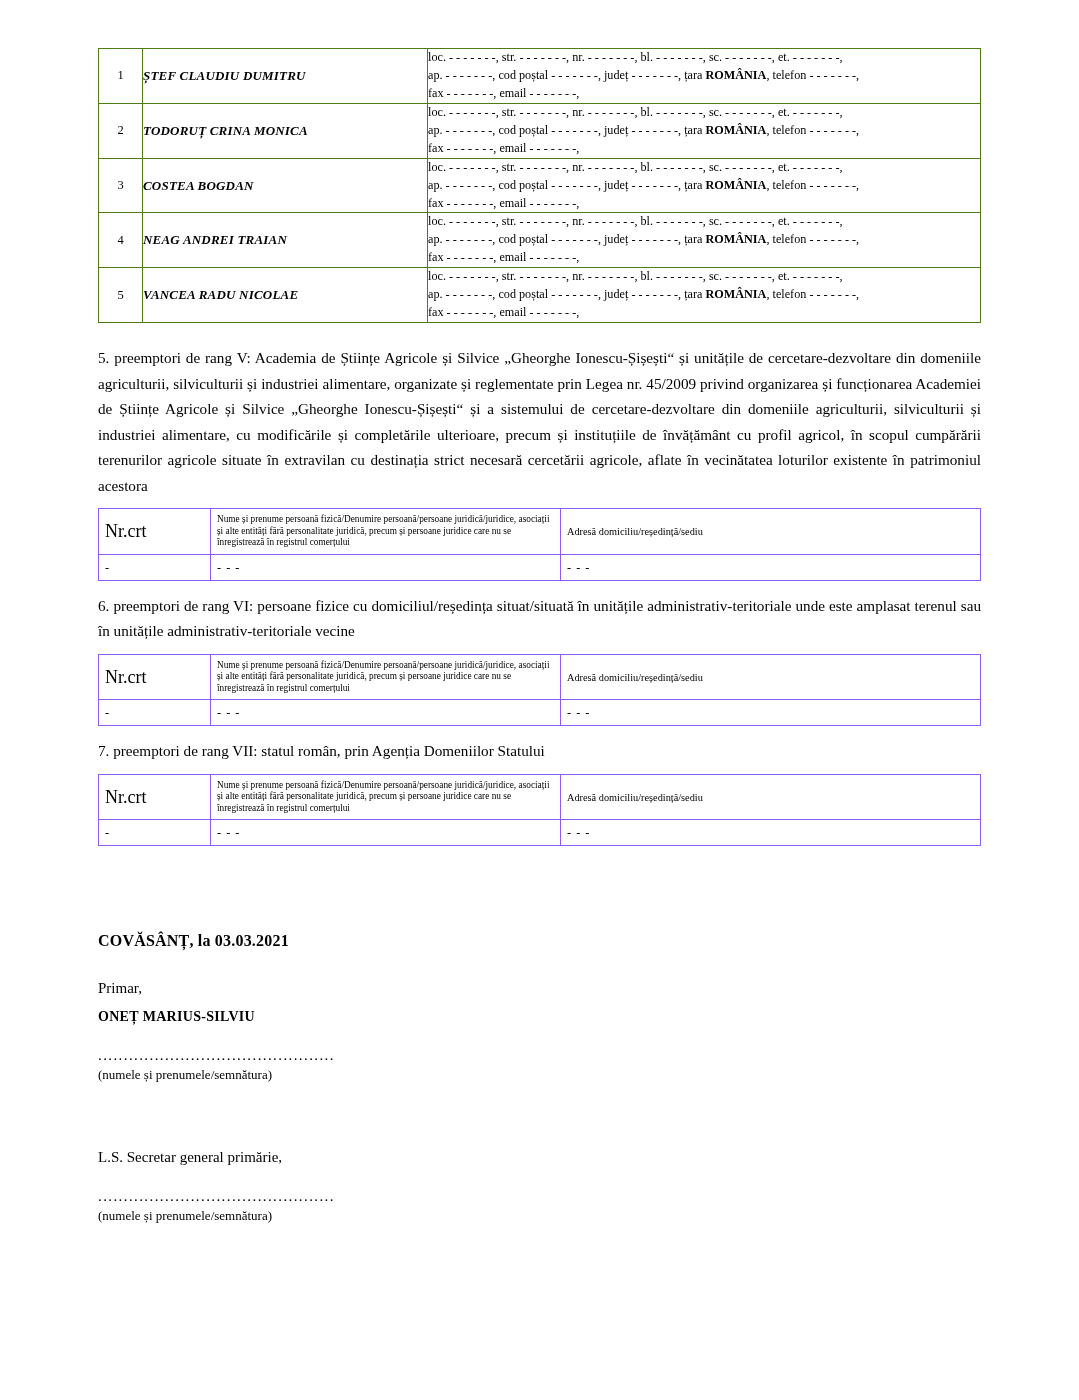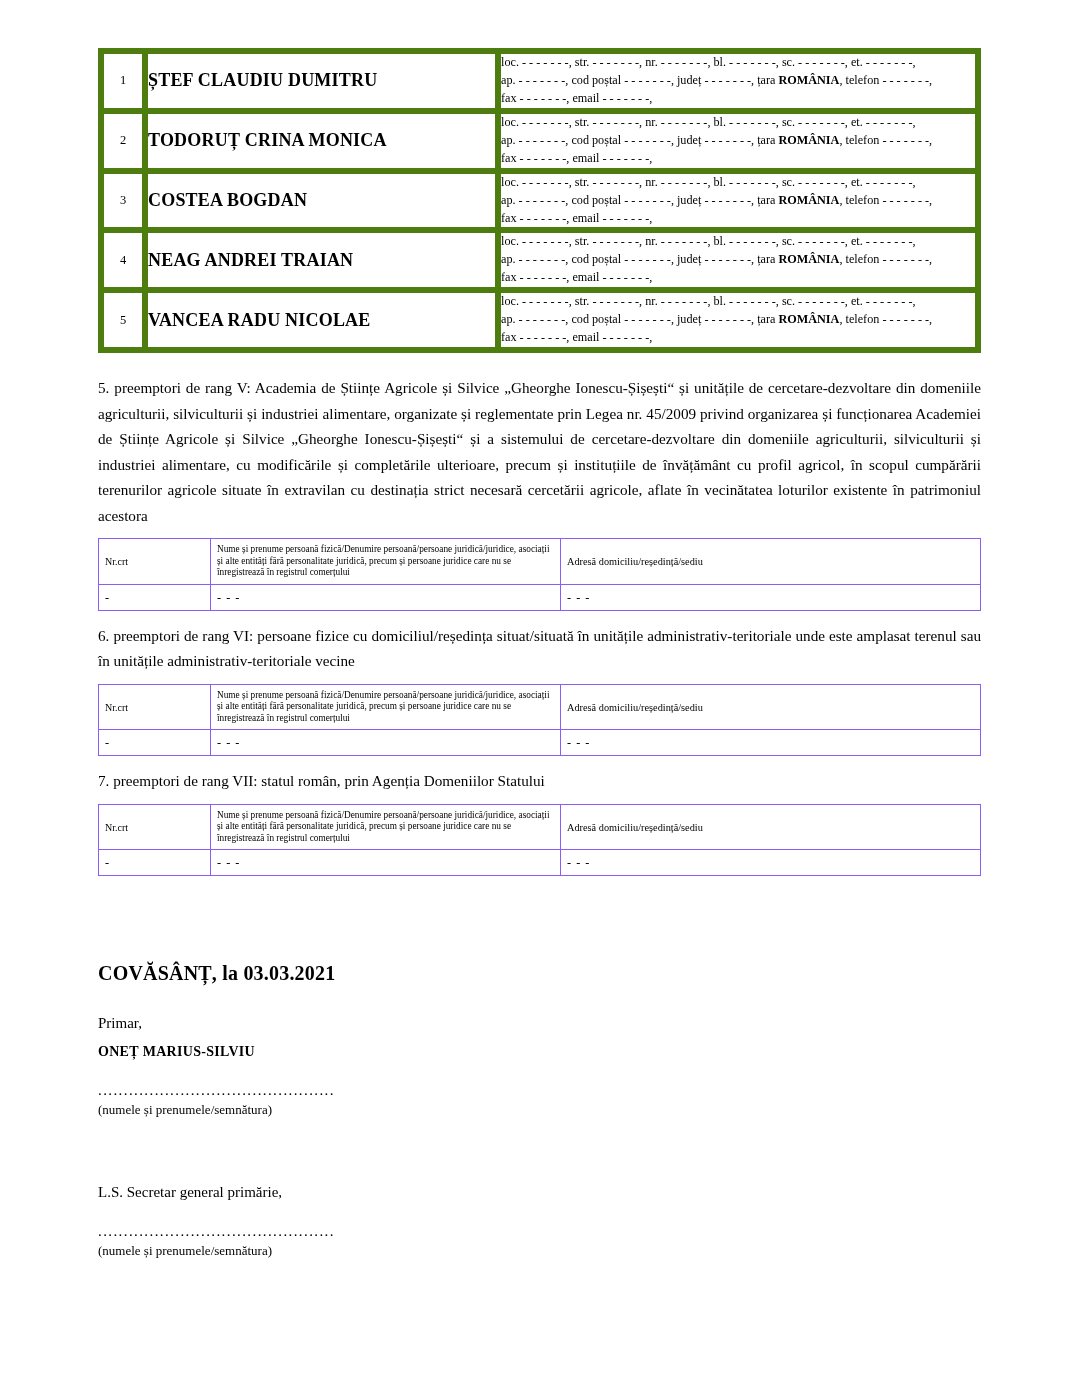--- a/index.html
+++ b/index.html
@@ -20,37 +20,38 @@
     padding: 48px 98px 0 98px;
   }
 
   
   table.persons {
     width: 100%;
     border-collapse: collapse;
     table-layout: fixed;
   }
   table.persons td {
-    border: 6px solid #4d7c0f;
+    border: 1px solid #4d7c0f;
     vertical-align: middle;
     padding: 0;
   }
   td.col-nr {
     width: 44px;
     text-align: center;
     font-family: "Liberation Serif", serif;
     font-size: 12.5px;
     padding: 4px 0;
   }
   td.col-name {
-    width: 353px;
+    width: 285px;
     padding: 6px 0 6px 10px;
-    font-size: 18px;
+    font-size: 13px;
     font-weight: bold;
     letter-spacing: 0.2px;
+    font-style: italic;
   }
   td.col-addr {
     padding: 6px 8px 6px 6px;
     font-size: 12.2px;
     line-height: 1.47;
   }
   .addr-line { white-space: nowrap; }
   .addr-line b { font-weight: bold; }
 
   
@@ -70,30 +71,30 @@
     table-layout: fixed;
     margin-top: 10px;
   }
   table.rank td, table.rank th {
     border: 1px solid #8b5cf6;
     vertical-align: middle;
     padding: 5px 6px;
     font-weight: normal;
     text-align: left;
   }
-  .rk-nr  { width: 112px; font-size: 10px; }
+  .rk-nr  { width: 112px; font-size: 18px; }
   .rk-nume{ width: 350px; font-size: 9.3px; line-height: 1.24; text-align: justify; }
   .rk-adr { font-size: 10.3px; }
   .rk-val { font-size: 12.3px; letter-spacing: 1px; }
   tr.rank-data td { height: 26px; }
 
   
   .sig-wrap { margin-top: 86px; }
   .place {
-    font-size: 20px;
+    font-size: 16px;
     font-weight: bold;
     letter-spacing: 0.2px;
   }
   .role {
     margin-top: 30px;
     font-size: 15px;
   }
   .pname {
     margin-top: 12px;
     font-size: 14px;

